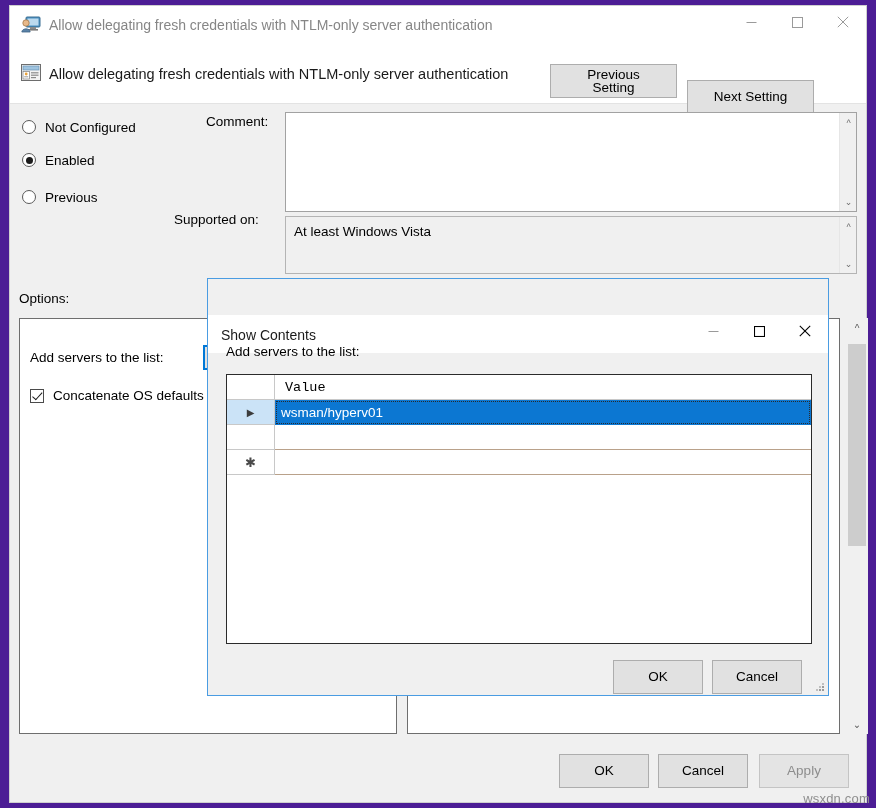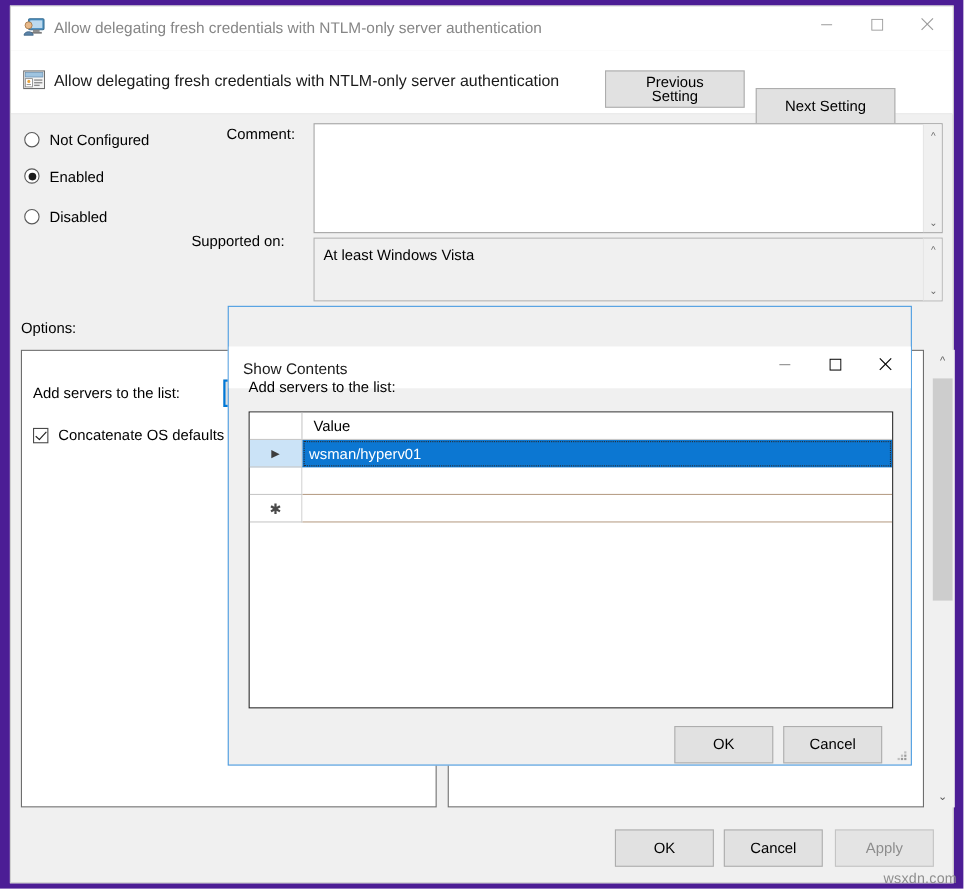--- a/index.html
+++ b/index.html
@@ -398,20 +398,21 @@
   }
   .grid-head {
     position: absolute;
     left: 0; top: 0;
     width: 100%;
     height: 25px;
     background: #ffffff;
     border-bottom: 1px solid #c8c8c8;
     box-sizing: border-box;
     display: flex;
+    font-family: Liberation Mono, monospace;
   }
   .gh-corner {
     width: 48px;
     height: 100%;
     border-right: 1px solid #c8c8c8;
     box-sizing: border-box;
   }
   .gh-value {
     flex: 1;
     height: 100%;
@@ -555,21 +556,21 @@
     <div class="radio-row r0">
       <span class="radio-outer"></span>
       <span class="radio-label">Not Configured</span>
     </div>
     <div class="radio-row r1">
       <span class="radio-outer checked"></span>
       <span class="radio-label">Enabled</span>
     </div>
     <div class="radio-row r2">
       <span class="radio-outer"></span>
-      <span class="radio-label">Disabled</span>
+      <span class="radio-label">Previous</span>
     </div>
 
     <span class="field-label lbl-comment">Comment:</span>
     <div class="textbox tb-comment">
       <div class="mini-scroll">
         <span class="arr up">^</span>
         <span class="arr dn">⌄</span>
       </div>
     </div>
 

